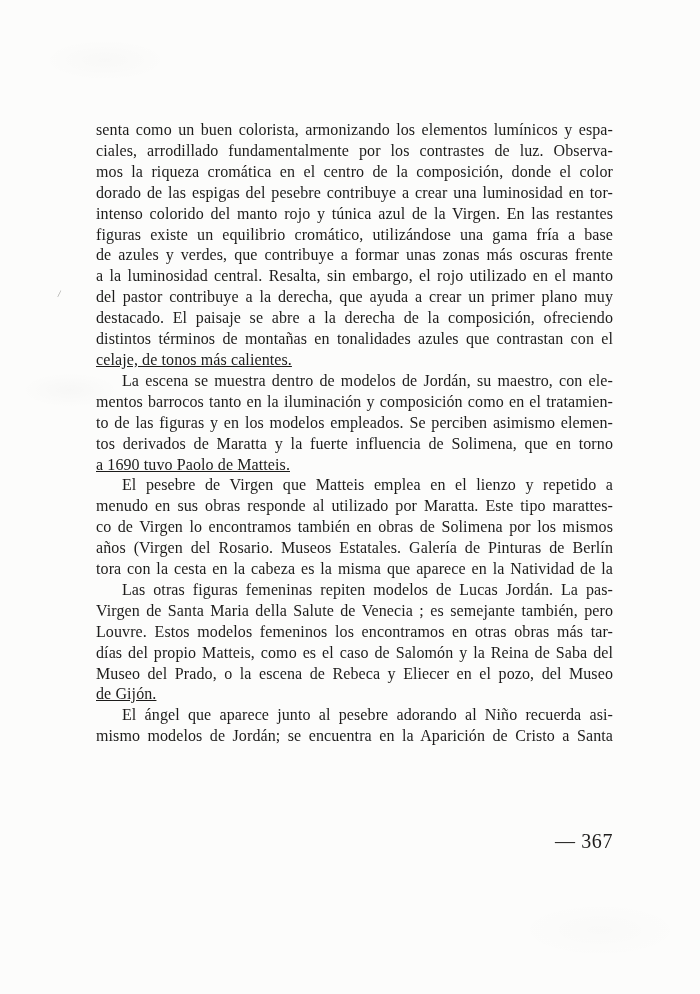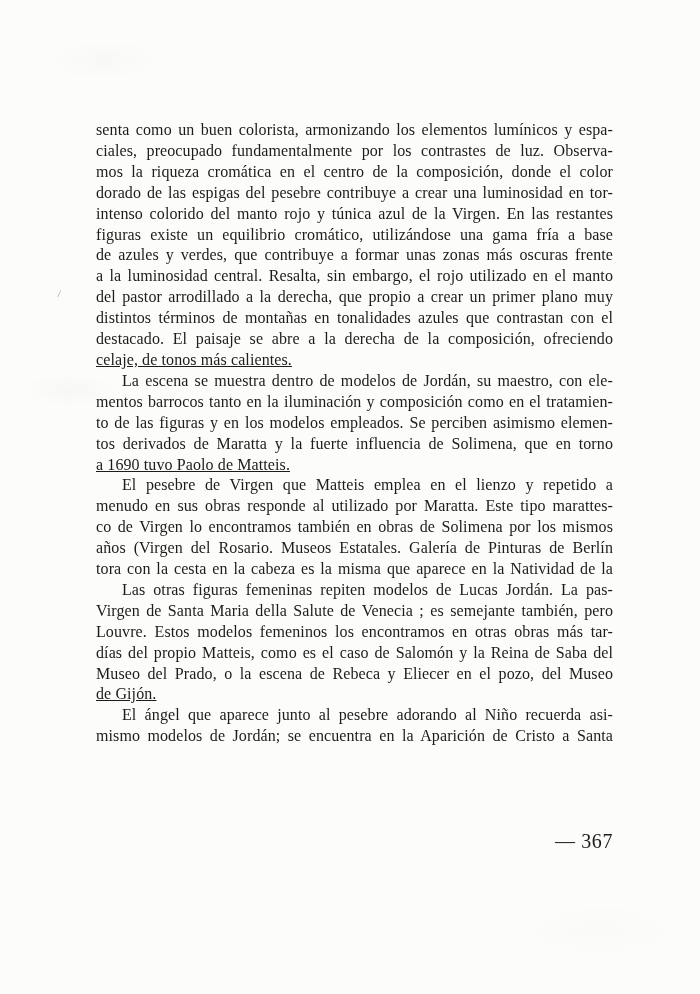--- a/index.html
+++ b/index.html
@@ -66,30 +66,30 @@
 </style>
 </head>
 <body>
 
 <div class="page">
   <span class="artifact">/</span>
 
   <div class="textblock" id="textblock">
       <div class="para">
         <div class="line">senta como un buen colorista, armonizando los elementos lumínicos y espa-</div>
-        <div class="line">ciales, preocupado fundamentalmente por los contrastes de luz. Observa-</div>
+        <div class="line">ciales, arrodillado fundamentalmente por los contrastes de luz. Observa-</div>
         <div class="line">mos la riqueza cromática en el centro de la composición, donde el color</div>
         <div class="line">dorado de las espigas del pesebre contribuye a crear una luminosidad en tor-</div>
         <div class="line">intenso colorido del manto rojo y túnica azul de la Virgen. En las restantes</div>
         <div class="line">figuras existe un equilibrio cromático, utilizándose una gama fría a base</div>
         <div class="line">de azules y verdes, que contribuye a formar unas zonas más oscuras frente</div>
         <div class="line">a la luminosidad central. Resalta, sin embargo, el rojo utilizado en el manto</div>
-        <div class="line">del pastor arrodillado a la derecha, que propio a crear un primer plano muy</div>
+        <div class="line">del pastor contribuye a la derecha, que ayuda a crear un primer plano muy</div>
+        <div class="line">destacado. El paisaje se abre a la derecha de la composición, ofreciendo</div>
         <div class="line">distintos términos de montañas en tonalidades azules que contrastan con el</div>
-        <div class="line">destacado. El paisaje se abre a la derecha de la composición, ofreciendo</div>
         <div class="line nojust">celaje, de tonos más calientes.</div>
       </div>
       <div class="para">
         <div class="line indent">La escena se muestra dentro de modelos de Jordán, su maestro, con ele-</div>
         <div class="line">mentos barrocos tanto en la iluminación y composición como en el tratamien-</div>
         <div class="line">to de las figuras y en los modelos empleados. Se perciben asimismo elemen-</div>
         <div class="line">tos derivados de Maratta y la fuerte influencia de Solimena, que en torno</div>
         <div class="line nojust">a 1690 tuvo Paolo de Matteis.</div>
       </div>
       <div class="para">

